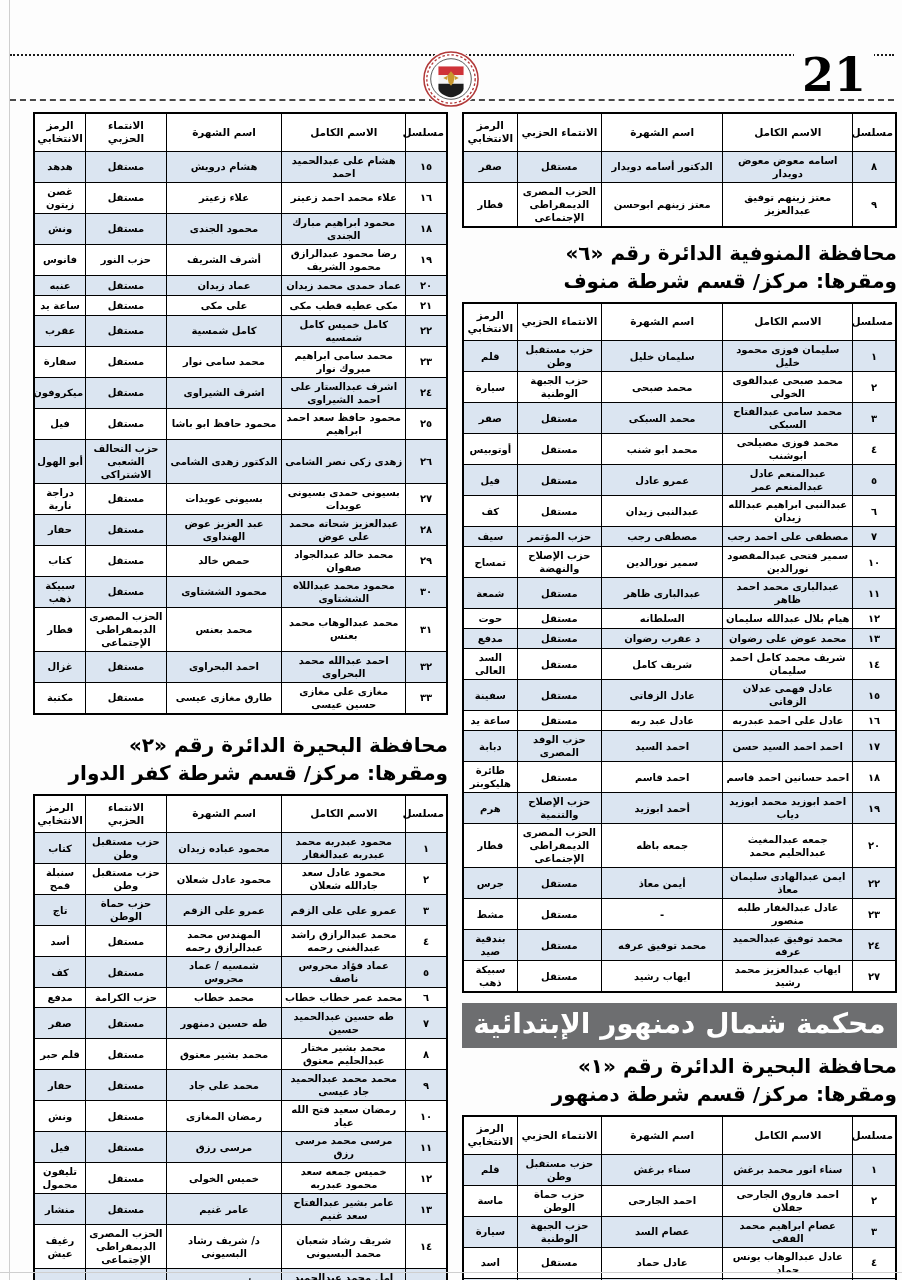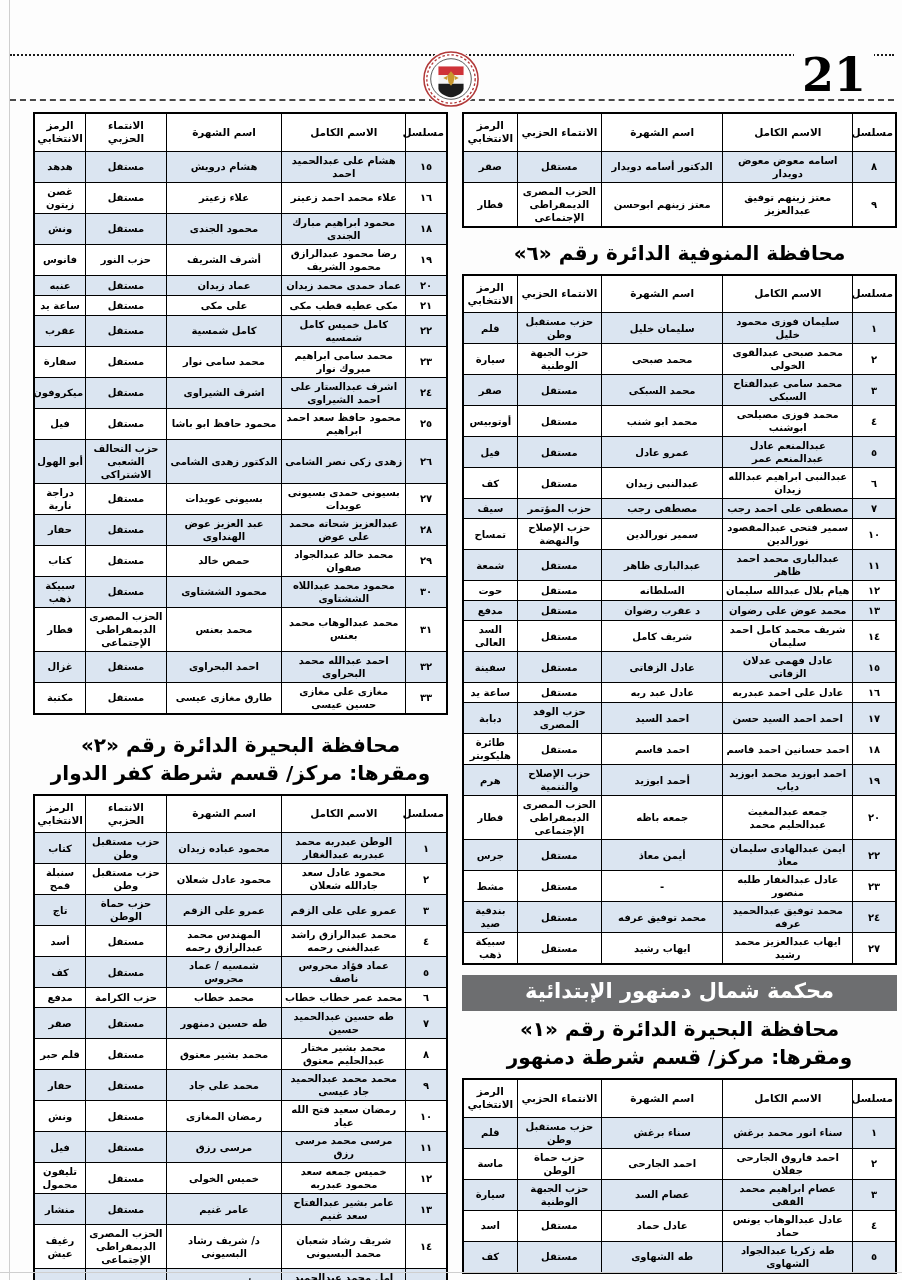--- a/index.html
+++ b/index.html
@@ -38,23 +38,23 @@
   table.cand col.c4 { width:12.5%; }
   table.cand th, table.cand td {
     border:1.5px solid #000; text-align:center; vertical-align:middle;
     font-weight:bold; padding:2px 2px;
   }
   table.cand th { font-size:10.5px; height:38px; background:#fff; line-height:1.25; }
   table.cand td { font-size:10px; line-height:1.3; height:20px; }
   table.cand tr.alt td { background:#dbe5f1; }
 
   
-  .section-title { direction:rtl; text-align:center; font-weight:bold; font-size:20px;
+  .section-title { direction:rtl; font-weight:bold; font-size:20px;
     line-height:1.4; margin:11px 0 7px; color:#000; }
-  .court-banner { direction:rtl; text-align:center; font-weight:bold; font-size:21px;
+  .court-banner { direction:rtl; text-align:center; font-weight:bold; font-size:28px;
     color:#fff; background:#6d6e70; padding:4px 0 8px; margin:10px 0 2px; }
 </style>
 </head>
 <body>
 
 <div class="frame-left"></div>
 <div class="frame-bottom"></div>
 
 <div class="page-top">
   <div class="dotted-sep"></div>
@@ -107,20 +107,21 @@
             <td>معتز زينهم توفيق عبدالعزيز</td>
             <td>معتز زينهم ابوحسن</td>
             <td>الحزب المصرى الديمقراطى الإجتماعى</td>
             <td>قطار</td>
           </tr>
         </tbody>
       </table>
 
     <div class="section-title">
       <div>محافظة المنوفية الدائرة رقم «٦»</div>
+      <div>ومقرها: مركز/ قسم شرطة منوف</div>
     </div>
     <table class="cand">
         <colgroup>
           <col class="c0">
           <col class="c1">
           <col class="c2">
           <col class="c3">
           <col class="c4">
         </colgroup>
         <thead>
@@ -518,21 +519,21 @@
             <th>مسلسل</th>
             <th>الاسم الكامل</th>
             <th>اسم الشهرة</th>
             <th>الانتماء الحزبي</th>
             <th>الرمز الانتخابي</th>
           </tr>
         </thead>
         <tbody>
           <tr class="alt">
             <td>١</td>
-            <td>الوطن عبدربه محمد عبدربه عبدالغفار</td>
+            <td>محمود عبدربه محمد عبدربه عبدالغفار</td>
             <td>محمود عباده زيدان</td>
             <td>حزب مستقبل وطن</td>
             <td>كتاب</td>
           </tr>
           <tr>
             <td>٢</td>
             <td>محمود عادل سعد جادالله شعلان</td>
             <td>محمود عادل شعلان</td>
             <td>حزب مستقبل وطن</td>
             <td>سنبلة قمح</td>

